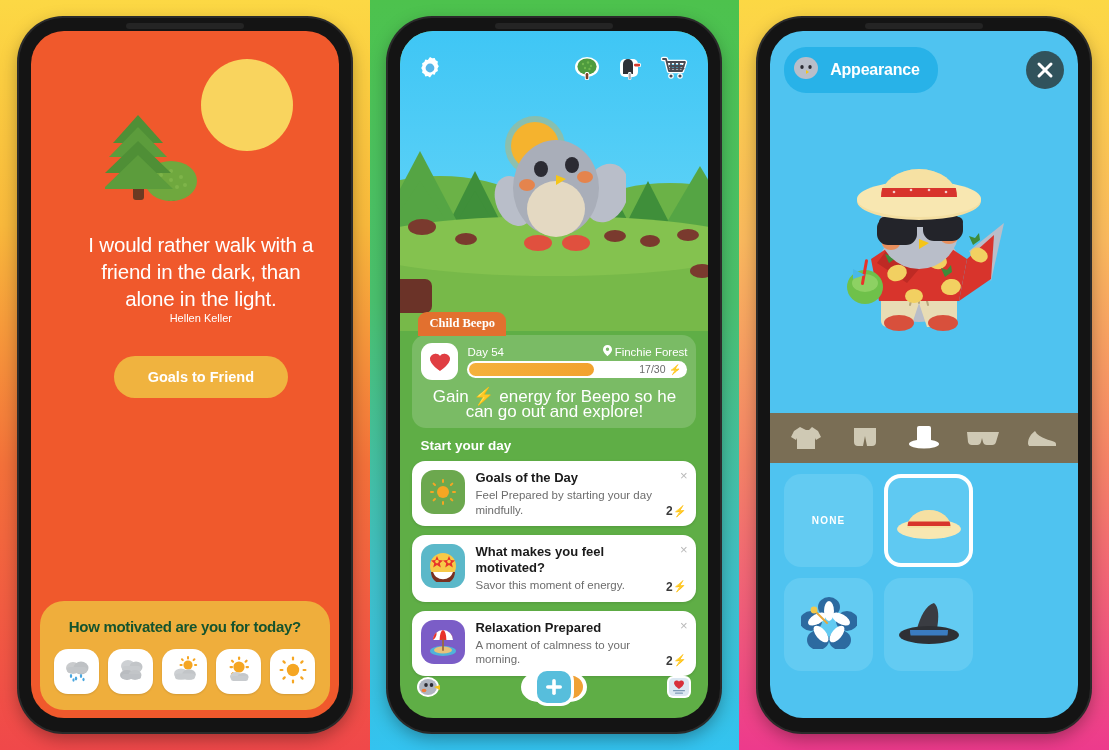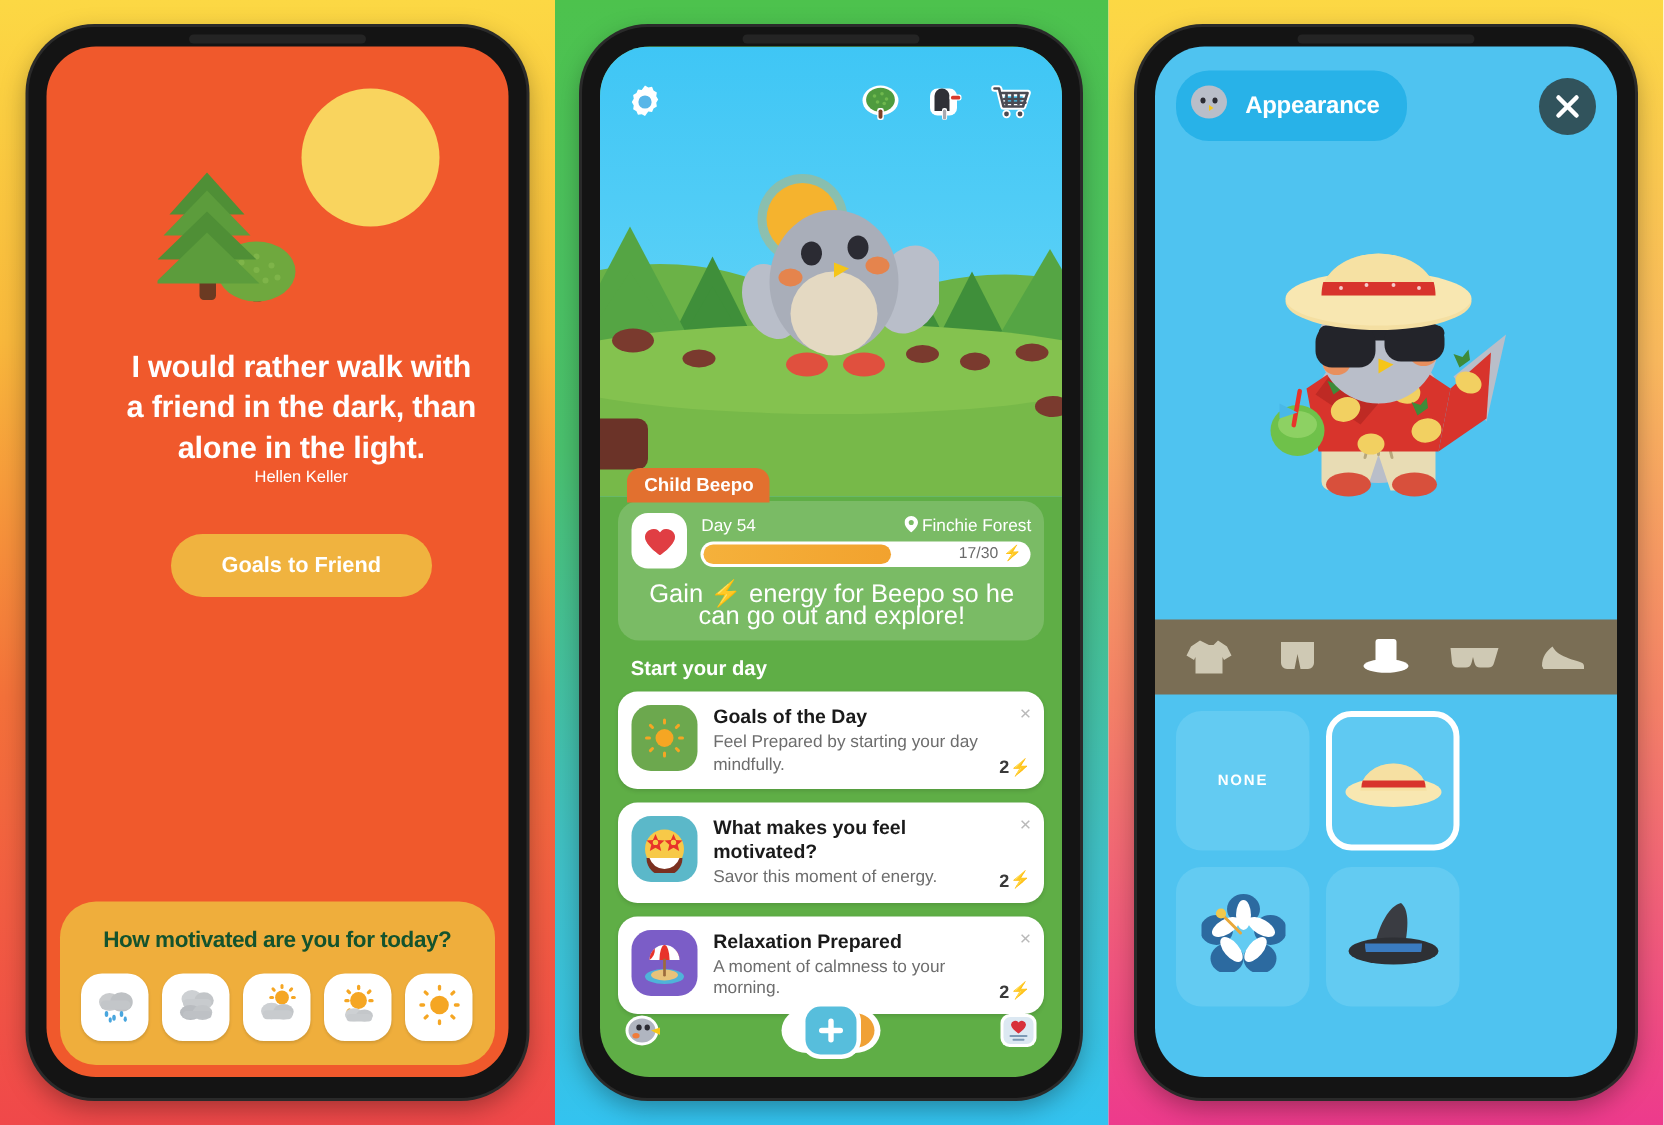--- a/index.html
+++ b/index.html
@@ -42,21 +42,21 @@
   }
 
   
   .quote-screen { background: #F0592C; display: flex; flex-direction: column; align-items: center; }
 
   .hero-art { position: relative; width: 100%; height: 200px; }
   .sun-big { position: absolute; left: 138px; top: 28px; width: 92px; height: 92px; border-radius: 50%; background: #F9D45E; }
   .tree-art { position: absolute; left: 42px; top: 82px; }
 
   .quote-text {
-    color: #ffffff; font-weight: 700; font-size: 20.5px; line-height: 27px;
+    color: #ffffff; font-weight: 400; font-size: 20.5px; line-height: 27px;
     text-align: center; padding: 0 19px; letter-spacing: -0.2px;
   }
   .quote-author { color: #ffffff; font-size: 11px; font-weight: 400; }
   .send-btn {
     margin-top: 32px;
     background: #F0B33F; color: #fff; border: none;
     font-family: inherit; font-weight: 700; font-size: 14.5px;
     padding: 13px 34px; border-radius: 24px; cursor: pointer;
   }
 
@@ -79,21 +79,21 @@
   .sky { position: absolute; inset: 0; background: linear-gradient(180deg,#3FC6F5 0%, #6FD8F8 100%); }
 
   .topbar { position: absolute; top: 18px; left: 0; right: 0; height: 40px; display: flex; align-items: center; padding: 0 16px; z-index: 6;}
   .topbar .spacer { flex: 1; }
   .top-ico { width: 34px; height: 34px; display: flex; align-items: center; justify-content: center; cursor: pointer; margin-left: 10px;}
   .gear-ico { width: 30px; height: 30px; cursor: pointer; }
 
   .status-card-wrap { position: absolute; top: 280px; left: 12px; right: 12px; z-index: 5; }
   .name-tag {
     display: inline-block; background: #E2702F; color: #fff; font-weight: 700; font-size: 12.5px;
-    padding: 4px 11px 5px 11px; border-radius: 9px 9px 0 0; margin-left: 6px; position: relative; top: 1px;
+    padding: 4px 11px 5px 11px; border-radius: 9px 9px 0 0; margin-left: 6px; position: relative; top: 1px; font-family: Liberation Serif, serif;
   }
   .status-card { background: rgba(255,255,255,.17); border-radius: 14px; padding: 8px 9px 9px 9px; }
   .status-top { display: flex; align-items: center; gap: 9px; }
   .heart-box { width: 37px; height: 37px; border-radius: 11px; background: #fff; display:flex; align-items:center; justify-content:center; flex: 0 0 auto;}
   .status-meta { flex: 1; }
   .status-line1 { display: flex; justify-content: space-between; align-items: center; color: #fff; font-size: 11.5px; margin-bottom: 3px; }
   .loc { display: flex; align-items: center; gap: 3px; }
   .progress-track { position: relative; height: 17px; border-radius: 10px; background: #fff; overflow: hidden; }
   .progress-fill { position: absolute; left: 2px; top: 2px; bottom: 2px; border-radius: 9px; background: linear-gradient(90deg,#F5B13B,#F2A22E); }
   .progress-label { position: absolute; right: 22px; top: 0; line-height: 17px; font-size: 10.5px; color: #6a6a6a; }

